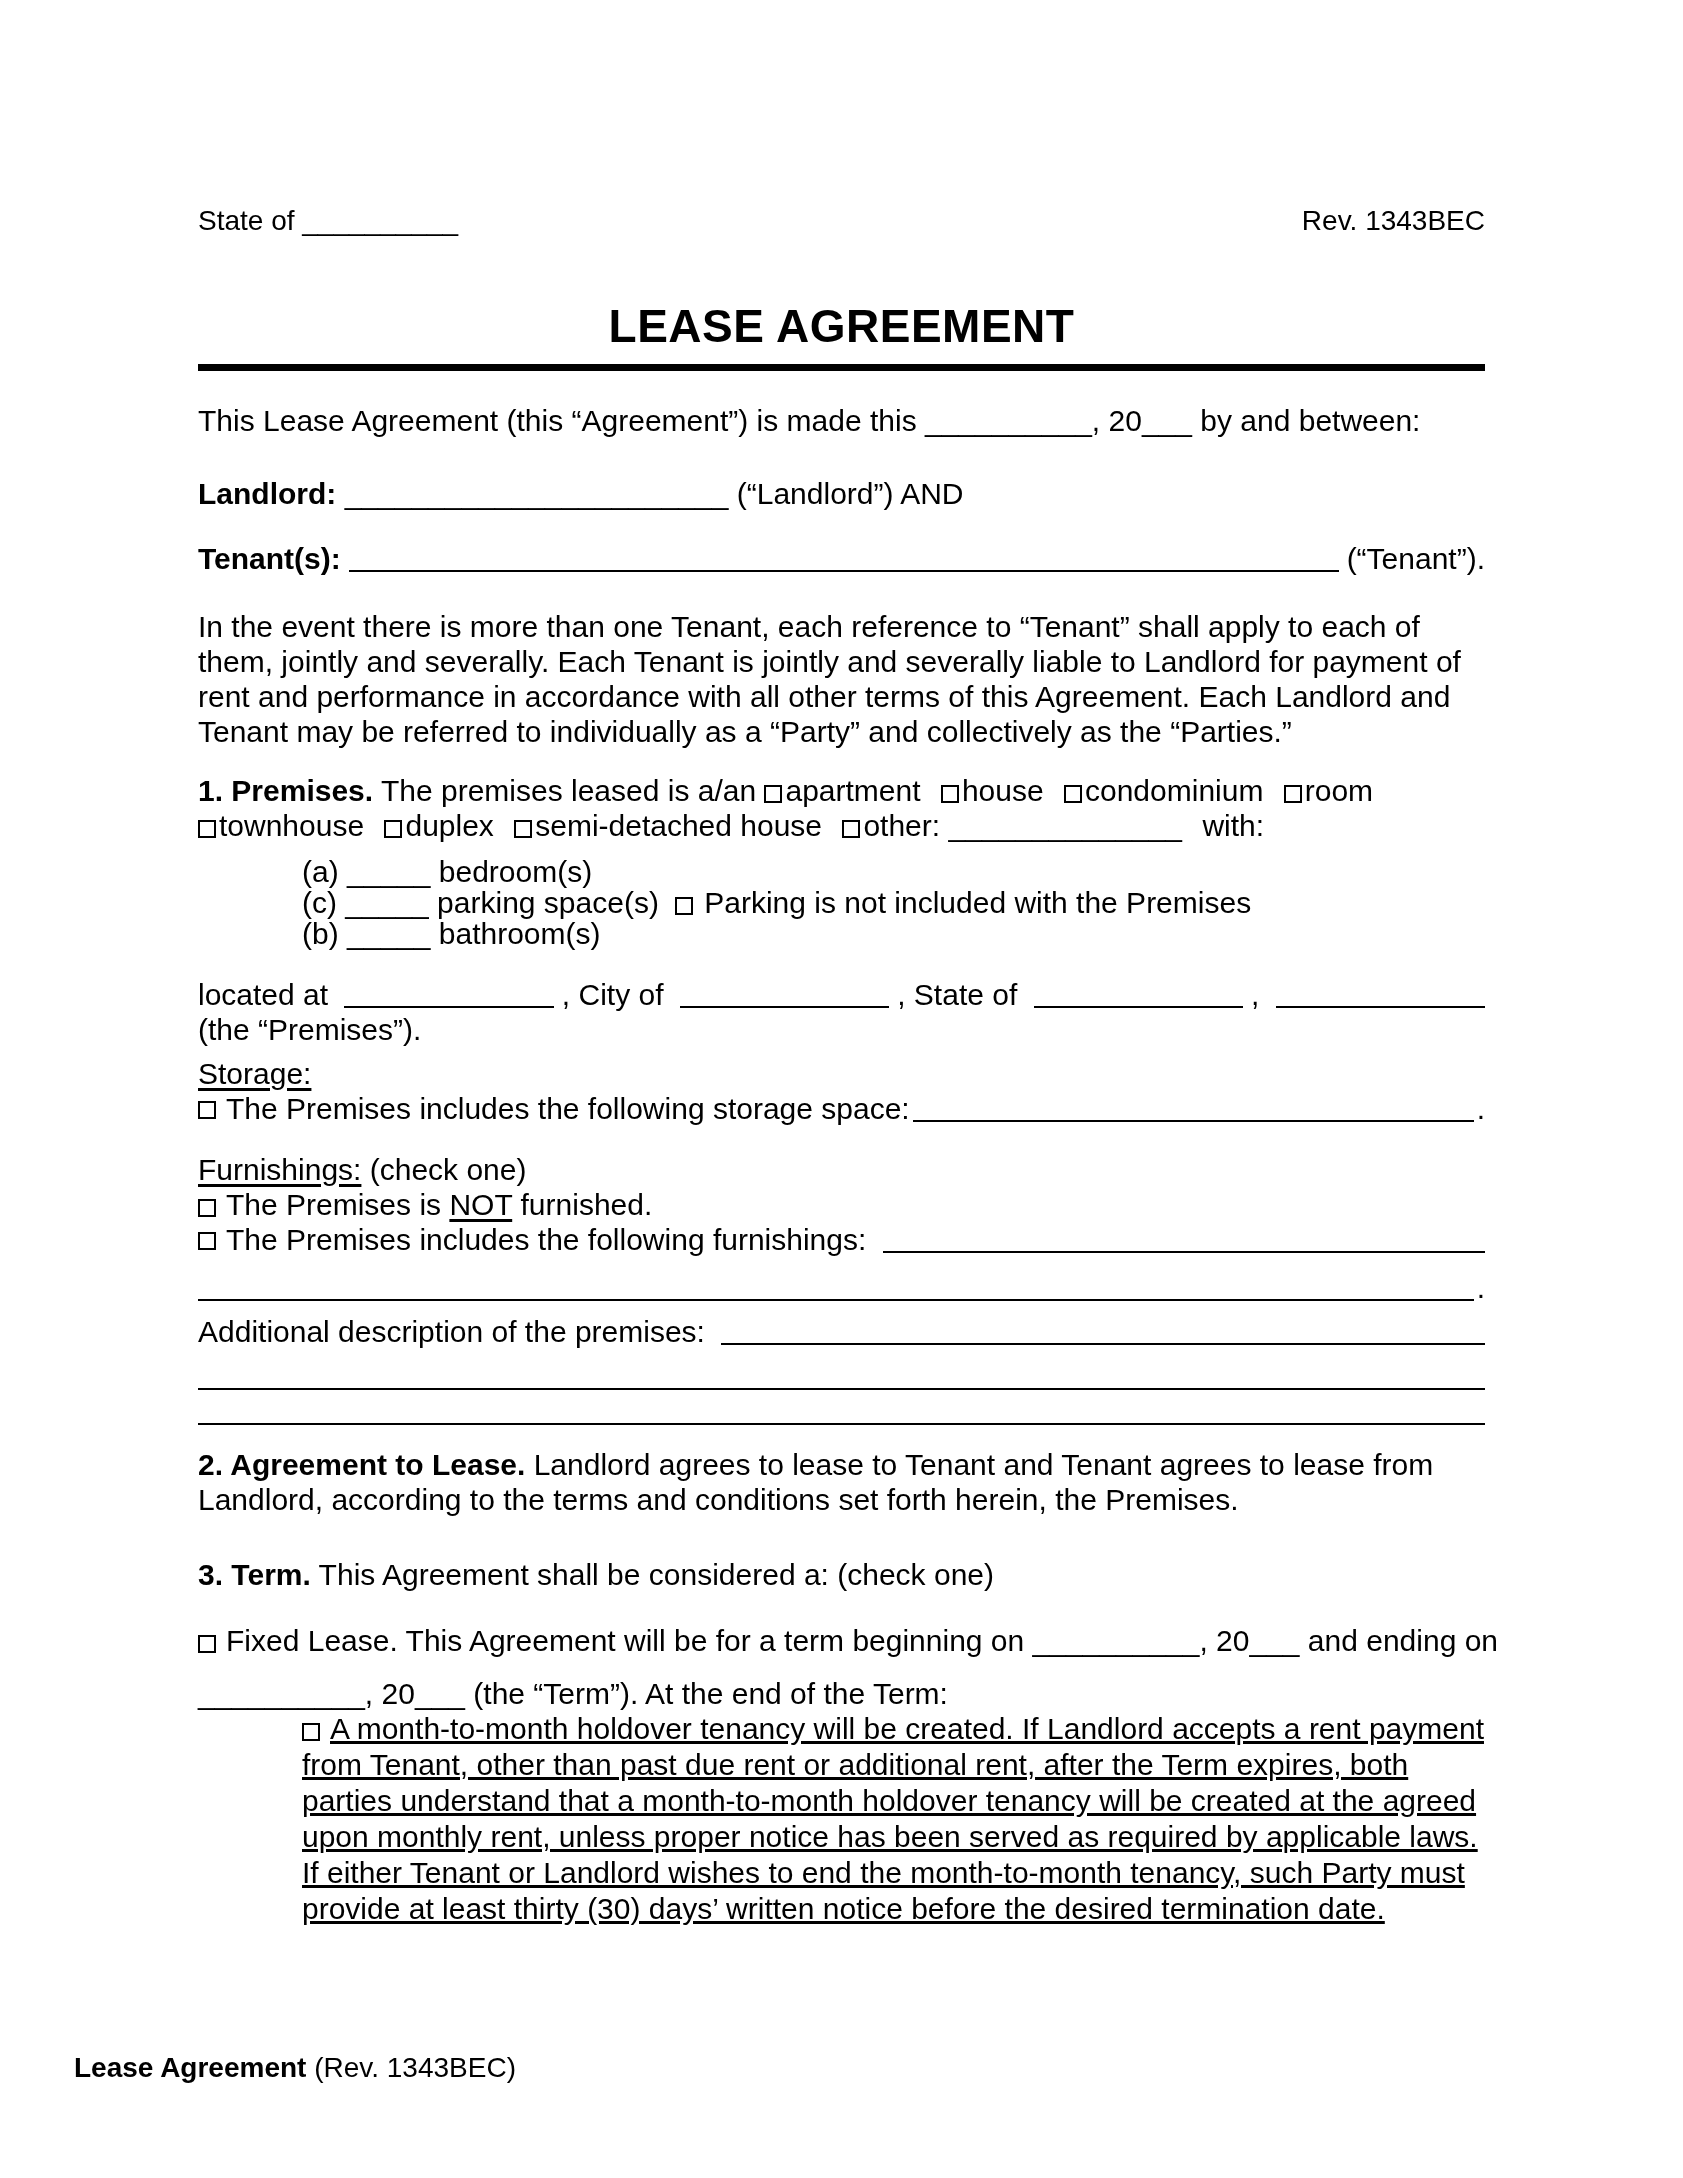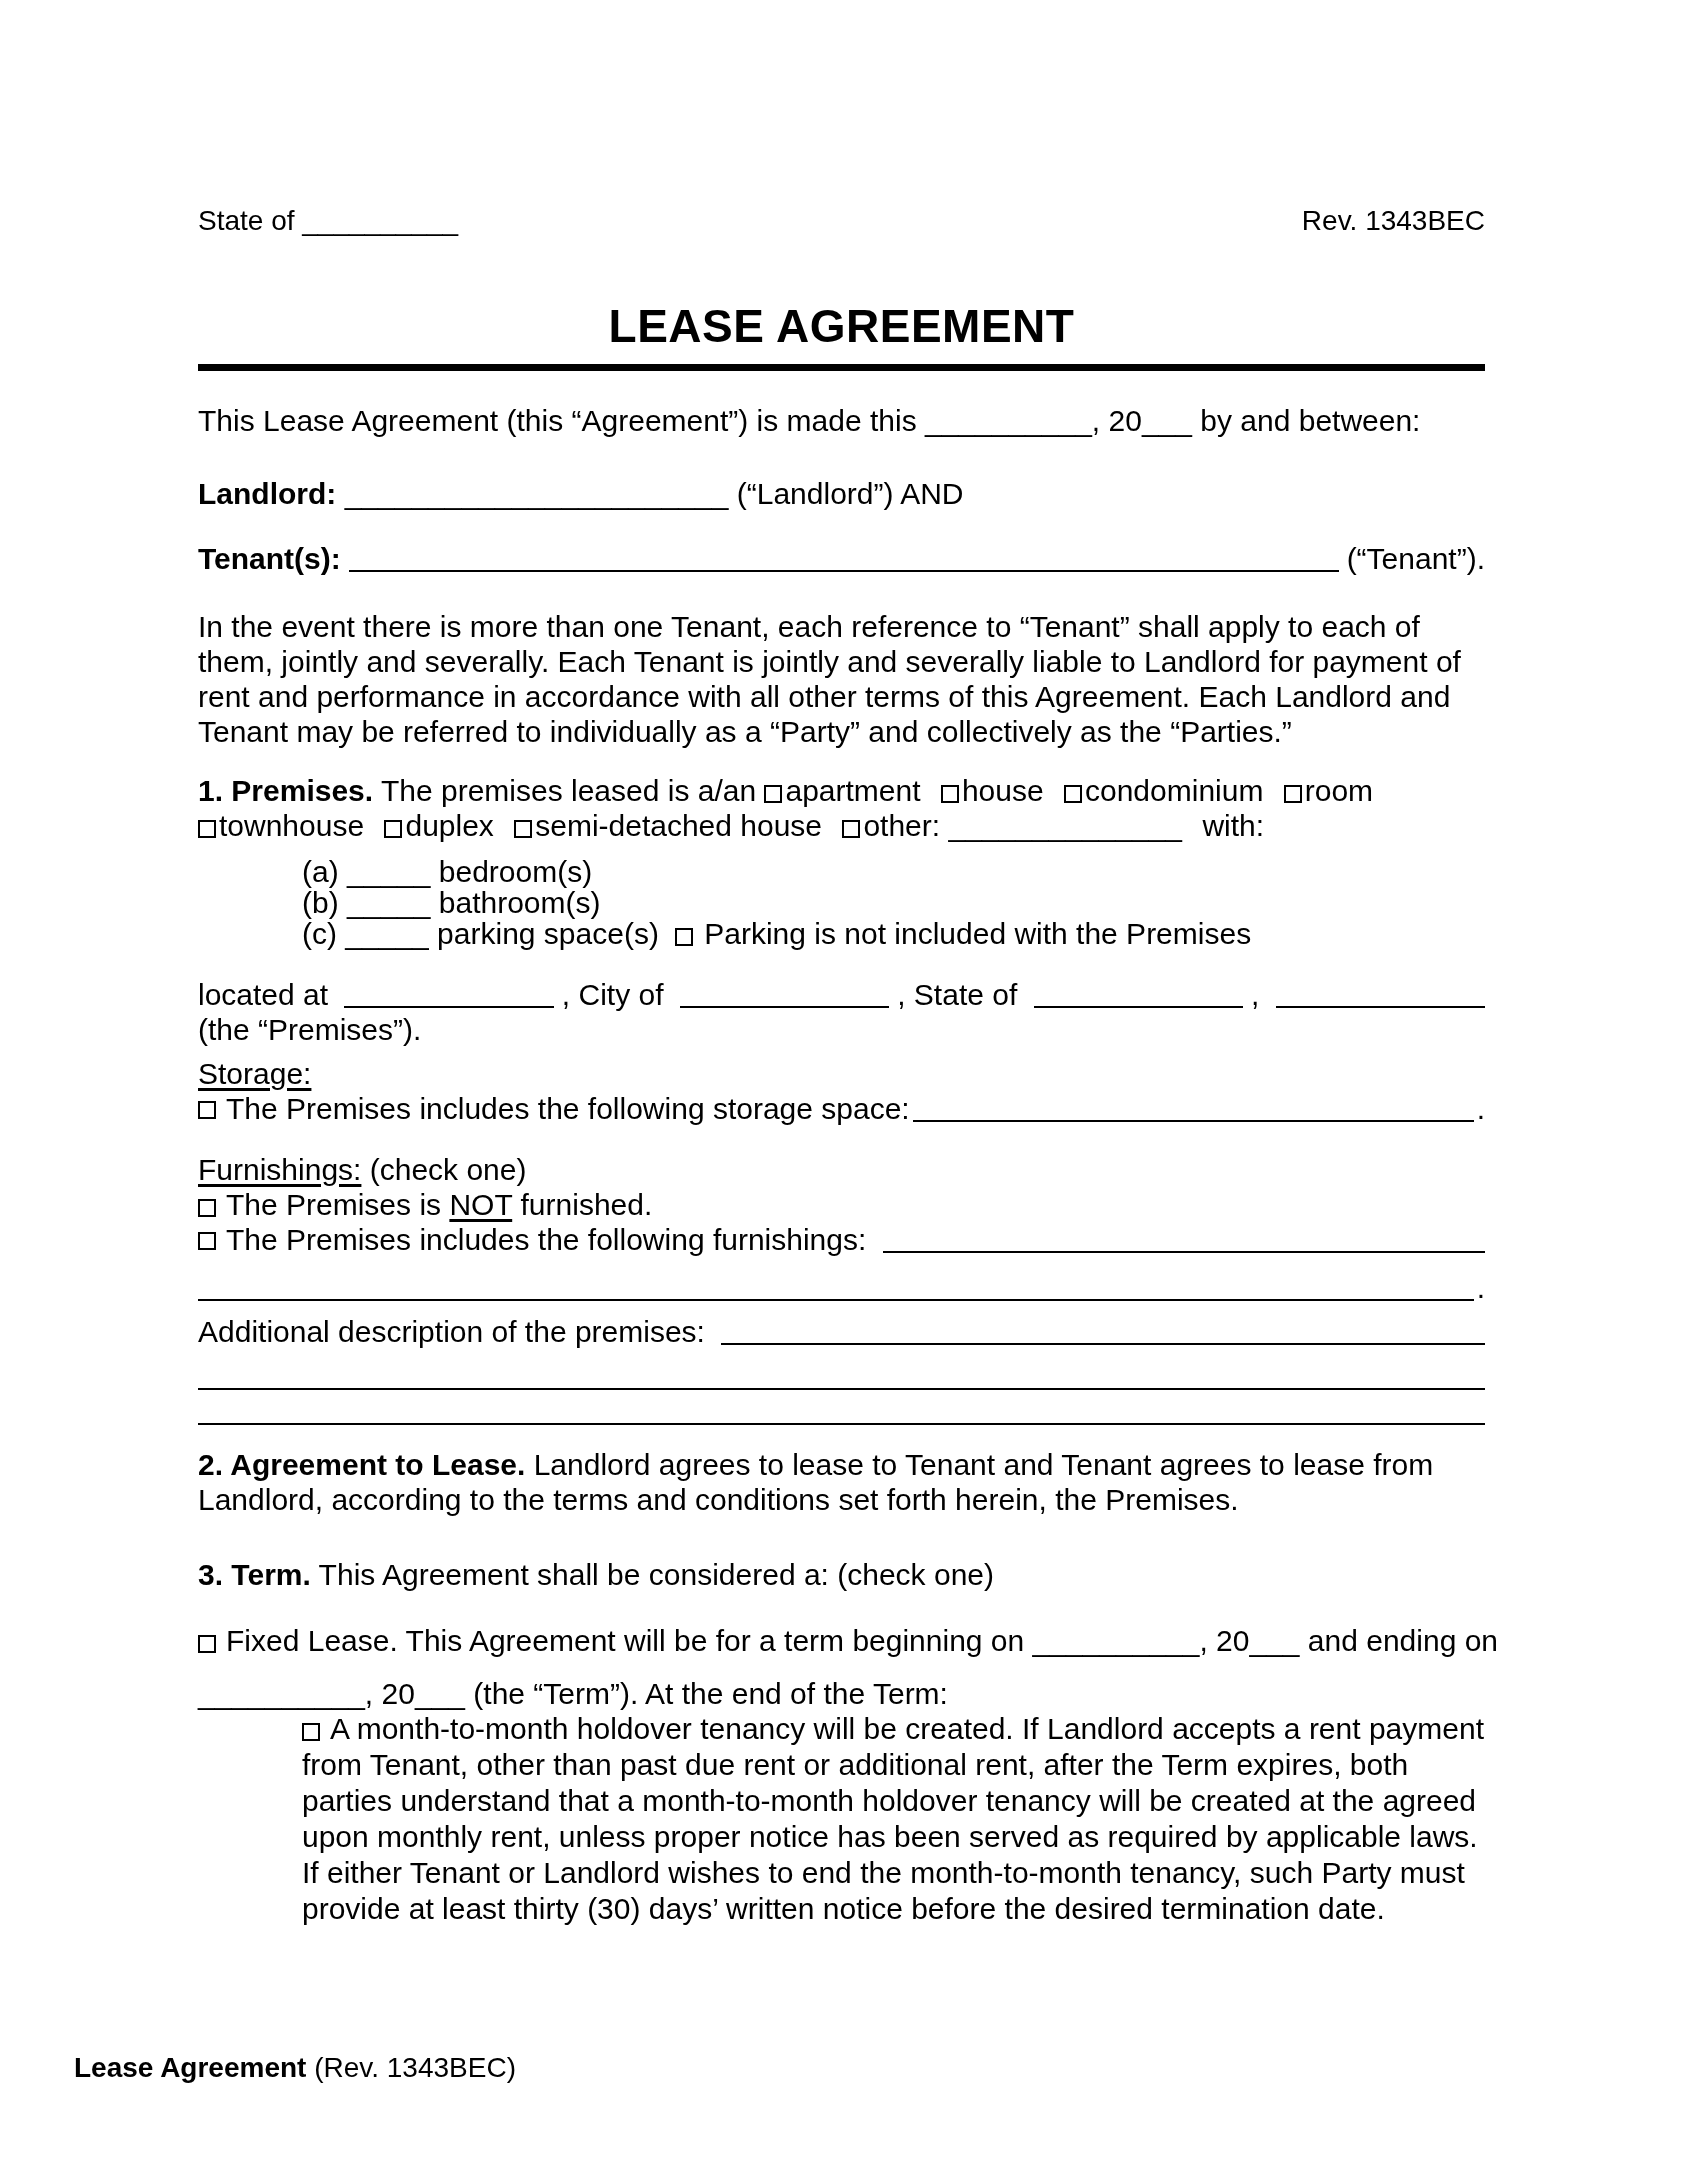--- a/index.html
+++ b/index.html
@@ -25,21 +25,21 @@
     border:2px solid #000; vertical-align:-2px; margin-right:3px; flex:0 0 auto;
   }
   .cb.sp { margin-right:10px; }
   .cb.gapl { margin-left:16px; }
   .fill { flex:1 1 auto; height:2px; background:#000; align-self:flex-end; margin:0 8px 4px 8px; }
   .fill.tightl { margin-left:3px; }
   .fill.tightr { margin-right:3px; }
   .fill.edge  { margin-right:0; }
   .opt { white-space:nowrap; margin-right:12px; }
   .listitem { margin-left:104px; line-height:31px; }
-  .holdover { margin-left:104px; line-height:36px; }.mt5{margin-top:18px}.mt6{margin-top:13px}.mt10{margin-top:10px}
+  .holdover { margin-left:104px; line-height:36px;text-decoration:underline; }.mt5{margin-top:18px}.mt6{margin-top:13px}.mt10{margin-top:10px}
   .mt15{margin-top:9px}.mt24{margin-top:24px}.mt26{margin-top:26px}.mt28{margin-top:28px}
   .mt30{margin-top:30px}.mt31{margin-top:31px}.mt32{margin-top:32px}.mt33{margin-top:33px}
   .mt38{margin-top:38px}.mt40{margin-top:40px}
   .footer { position:absolute; left:74px; top:2051px; font-size:28px; line-height:34px; }
 </style>
 </head>
 <body>
 
 <div class="content">
 
@@ -69,22 +69,22 @@
     <span class="opt"><span class="cb"></span><span>condominium</span></span>
     <span class="opt"><span class="cb"></span><span>room</span></span>
     <span class="opt"><span class="cb"></span><span>townhouse</span></span>
     <span class="opt"><span class="cb"></span><span>duplex</span></span>
     <span class="opt"><span class="cb"></span><span>semi-detached house</span></span>
     <span class="opt"><span class="cb"></span><span>other:</span> <span>______________</span></span>
     <span>with:</span>
   </p>
 
   <p class="line listitem mt6"><span>(a)</span> <span>_____</span> <span>bedroom(s)</span></p>
+  <p class="line listitem"><span>(c)</span> <span>_____</span> <span>parking space(s)</span><span class="cb gapl"></span> <span>Parking is not included with the Premises</span></p>
   <p class="line listitem"><span>(b)</span> <span>_____</span> <span>bathroom(s)</span></p>
-  <p class="line listitem"><span>(c)</span> <span>_____</span> <span>parking space(s)</span><span class="cb gapl"></span> <span>Parking is not included with the Premises</span></p>
 
   <div class="flexline mt28">
     <span class="pre">located at </span>
     <span class="fill"></span>
     <span class="pre">, City of </span>
     <span class="fill"></span>
     <span class="pre">, State of </span>
     <span class="fill"></span>
     <span class="pre">, </span>
     <span class="fill edge"></span>

